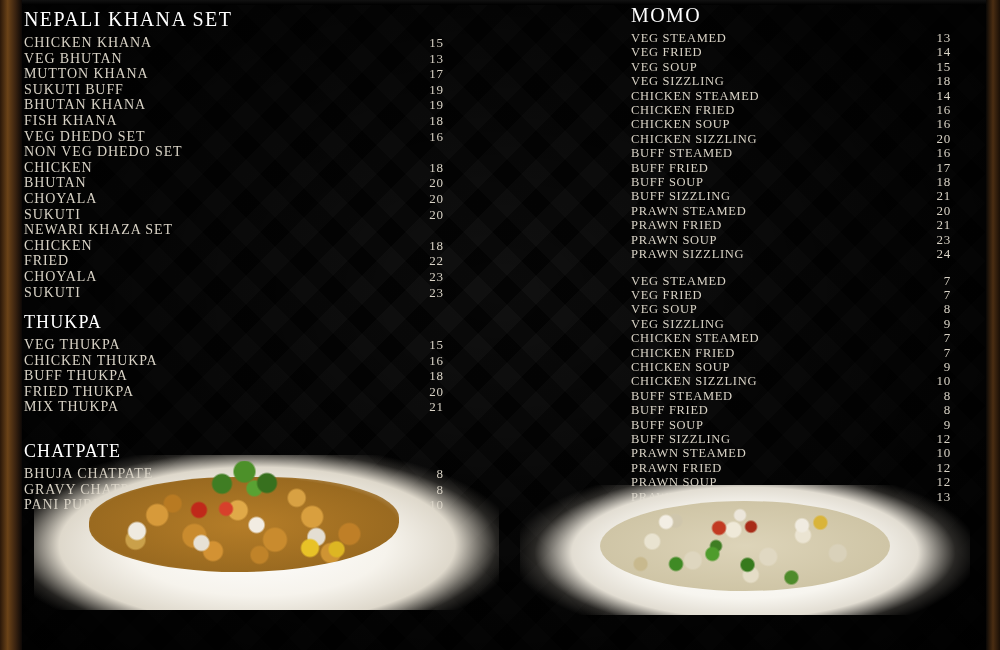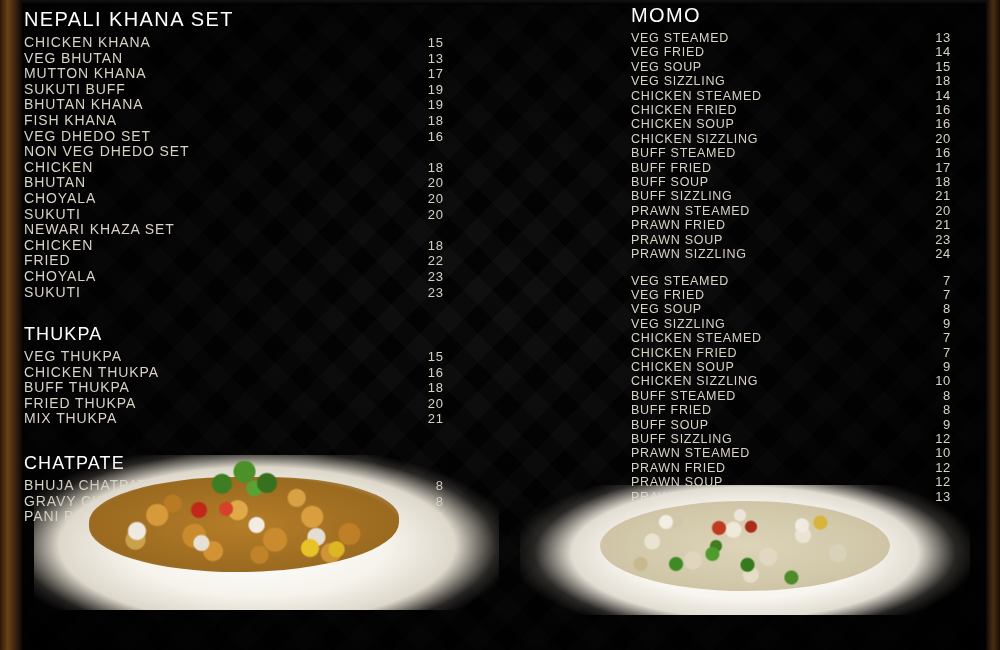--- a/index.html
+++ b/index.html
@@ -59,21 +59,21 @@
   }
 
   
   .col {
     position: absolute;
     top: 0;
   }
   .col-left  { left: 24px;  width: 420px; }
   .col-right { left: 631px; width: 320px; }
 
-  .section { margin-bottom: 2px; }
+  .section { margin-bottom: 2px; font-family: Liberation Serif, serif; }
 
   .section-title {
     color: #ffffff;
     font-size: 20px;
     letter-spacing: 1.4px;
     font-weight: 400;
     margin: 0 0 4px 0;
     white-space: nowrap;
   }
   .section-title.small {
@@ -334,21 +334,21 @@
           <span class="nm">CHOYALA</span>
           <span class="sp"></span>
           <span class="pr">23</span>
         </div>
         <div class="item-row">
           <span class="nm">SUKUTI</span>
           <span class="sp"></span>
           <span class="pr">23</span>
         </div>
       </div>
-      <div class="section" style="margin-top: 24px;">
+      <div class="section" style="margin-top: 12px;">
         <div class="section-title small">THUKPA</div>
         <div class="item-row">
           <span class="nm">VEG THUKPA</span>
           <span class="sp"></span>
           <span class="pr">15</span>
         </div>
         <div class="item-row">
           <span class="nm">CHICKEN  THUKPA</span>
           <span class="sp"></span>
           <span class="pr">16</span>

